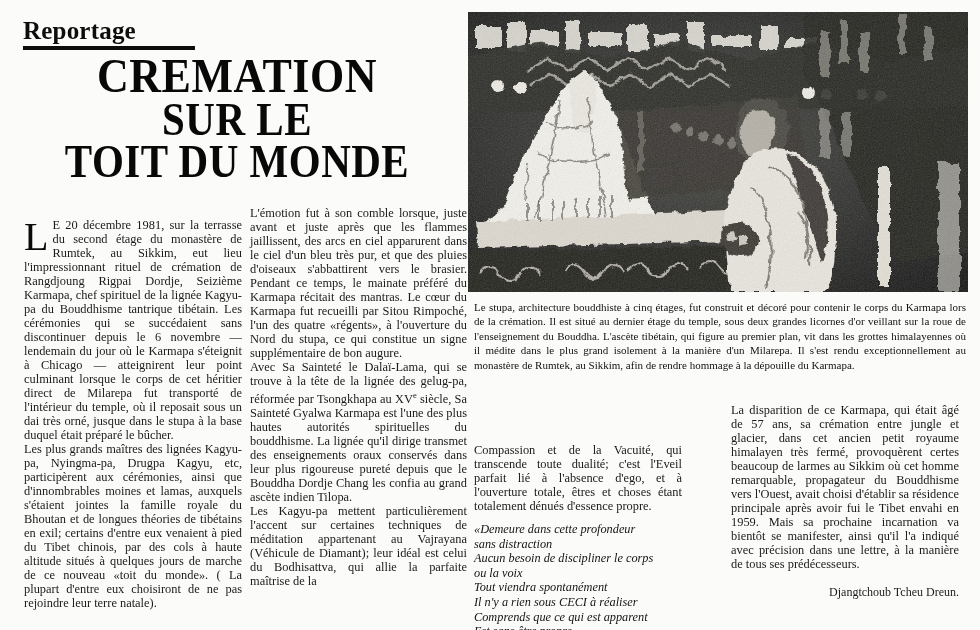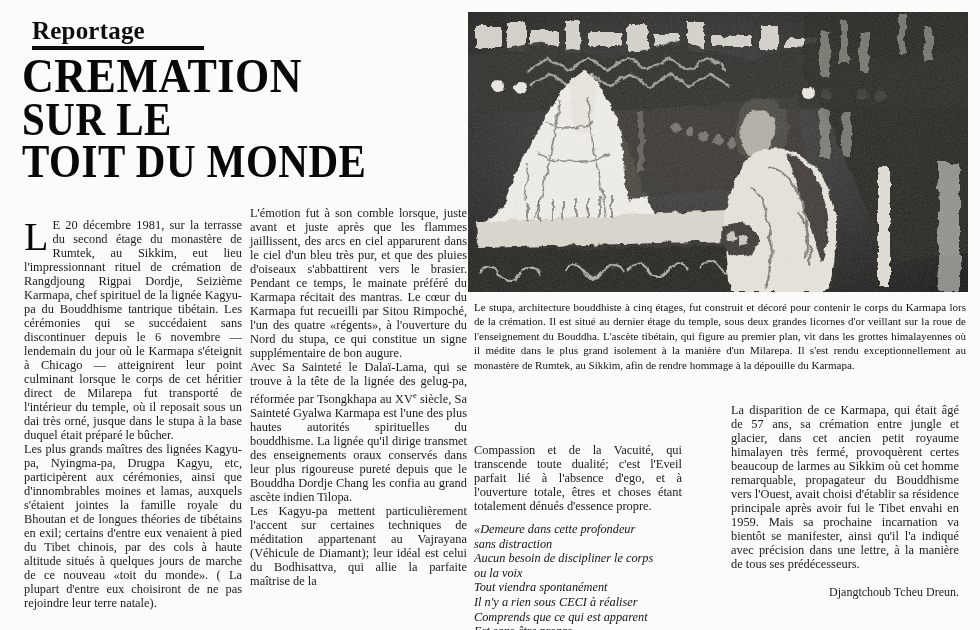--- a/index.html
+++ b/index.html
@@ -17,21 +17,21 @@
   }
   .page {
     position: absolute;
     inset: 0;
     background: #fbfbf9;
   }
 
   
   .rubric {
     position: absolute;
-    left: 32px;
+    left: 23px;
     top: 18px;
     width: 190px;
   }
   .rubric-word {
     font-size: 25px;
     font-weight: bold;
     letter-spacing: 0.2px;
     line-height: 1.02;
     color: #0d0d0d;
   }
@@ -41,20 +41,21 @@
     background: #0d0d0d;
     width: 172px;
   }
 
   
   .headline {
     position: absolute;
     left: 22px;
     top: 52px;
     width: 430px;
+    text-align: center;
     color: #080808;
     font-weight: bold;
     font-size: 44px;
     line-height: 1.02;
     letter-spacing: 0.5px;
     font-family: "Liberation Serif", "DejaVu Serif", serif;
   }
   .headline .hl-line {
     display: block;
     white-space: nowrap;

